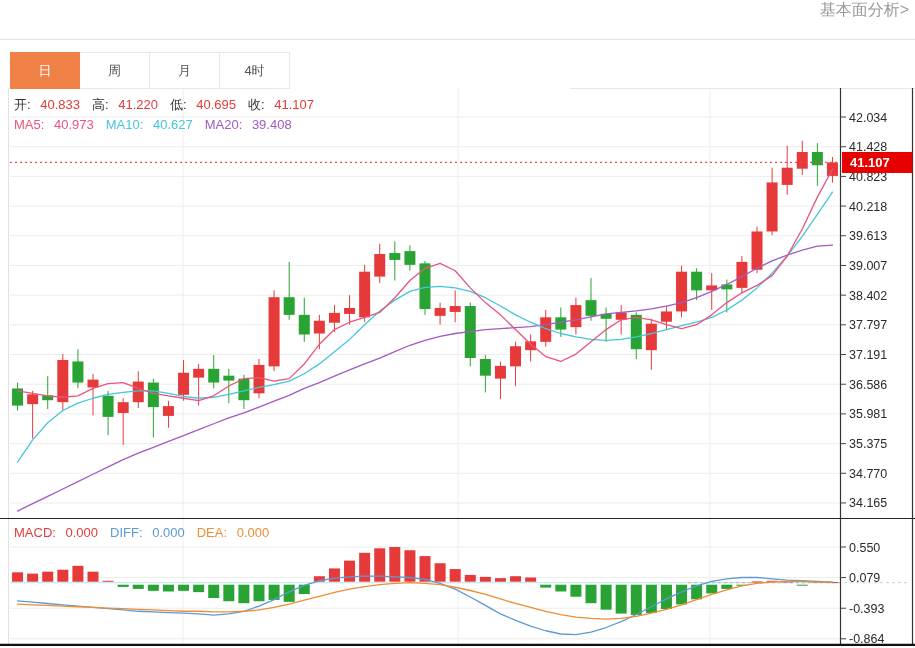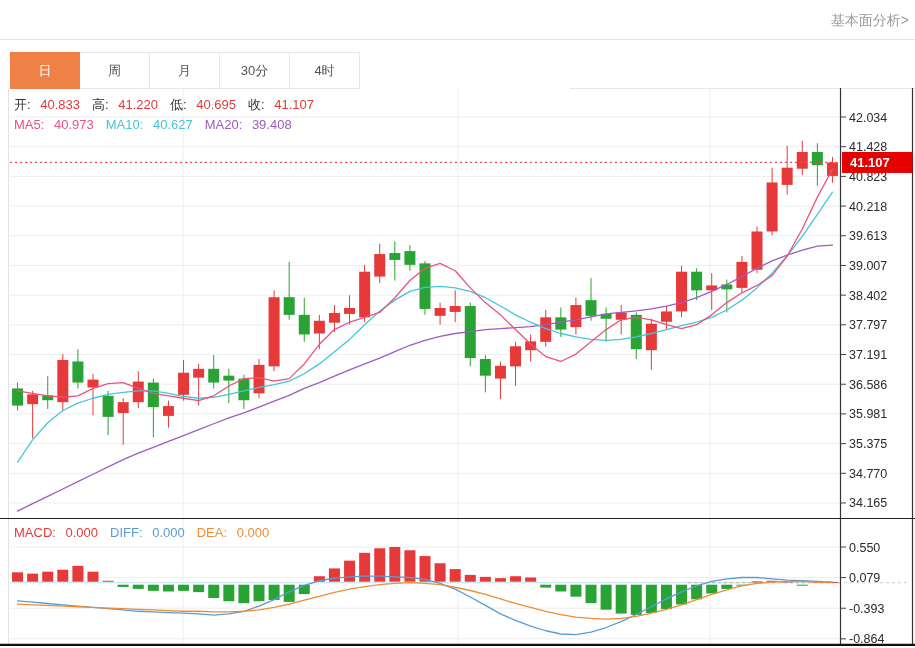--- a/index.html
+++ b/index.html
@@ -2,21 +2,21 @@
 <html><head>
 <meta charset="utf-8">
 <style>
   * { margin:0; padding:0; box-sizing:border-box; }
   body { background:#fff; font-family:"Liberation Sans","DejaVu Sans",sans-serif; }
   .page { position:relative; width:915px; height:648px; background:#fff; overflow:hidden; }
 
   .hdr { position:absolute; top:0; left:0; width:915px; height:40px;
          border-bottom:1px solid #e4e4e4; }
   .hdr-title { position:absolute; left:10px; top:10px; font-size:17px; font-weight:bold; color:#222;margin-top:41px; }
-  .hdr-link { position:absolute; right:6px; top:12px; font-size:14px; color:#999; cursor:pointer; }
+  .hdr-link { position:absolute; right:6px; top:0; font-size:16px; color:#999; cursor:pointer; }
 
   .tabbar { position:absolute; top:52px; left:10px; height:37px; display:flex; }
   .tab { width:70px; height:37px; line-height:36px; text-align:center; font-size:13px; color:#555;
          border:1px solid #e7e7e7; border-left:none; background:#fff; cursor:pointer; }
   .tab:first-child { border-left:1px solid #e7e7e7; }
   .tab.active { background:#ef8147; color:#fff; border-color:#ef8147; }
   .tab-tail { position:absolute; top:52px; left:570px; width:345px; height:37px;
               border-bottom:1px solid #e7e7e7; }
 
   .chart { position:absolute; top:88px; left:0; width:915px; height:558px; }
@@ -33,21 +33,20 @@
 <div class="page">
   <div class="hdr">
     <div class="hdr-title">K线图</div>
     <div class="hdr-link">基本面分析&gt;</div>
   </div>
 
   <div class="tabbar">
       <div class="tab active">日</div>
       <div class="tab">周</div>
       <div class="tab">月</div>
-      <div class="tab">30分</div>
       <div class="tab">4时</div>
     </div>
   <div class="tab-tail"></div>
 
   <div class="chart">
     <svg id="chart-svg" width="915" height="558">
         <line x1="183" y1="0" x2="183" y2="556" stroke="#ededed" stroke-width="1"></line>
         <line x1="458" y1="0" x2="458" y2="556" stroke="#ededed" stroke-width="1"></line>
         <line x1="710" y1="0" x2="710" y2="556" stroke="#ededed" stroke-width="1"></line>
         <line x1="10" y1="29" x2="840" y2="29" stroke="#ededed" stroke-width="1"></line>

